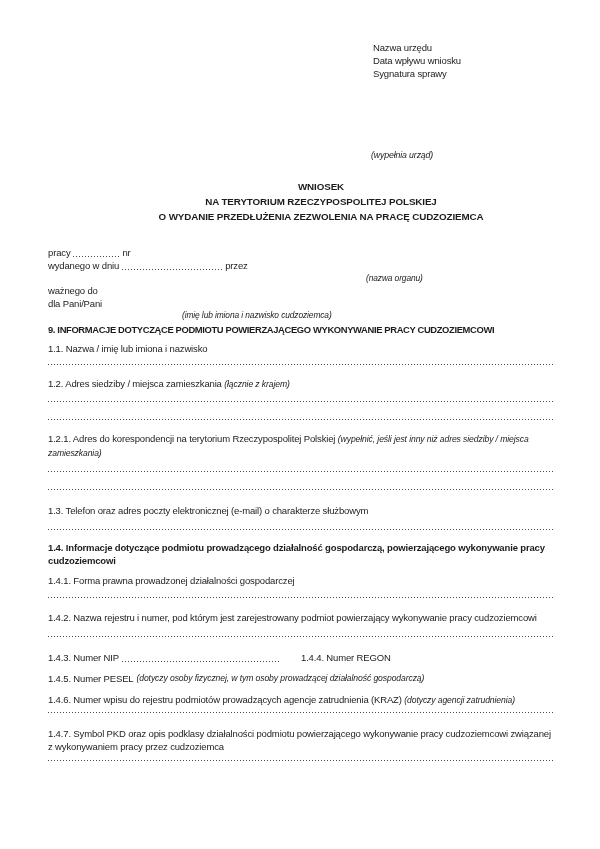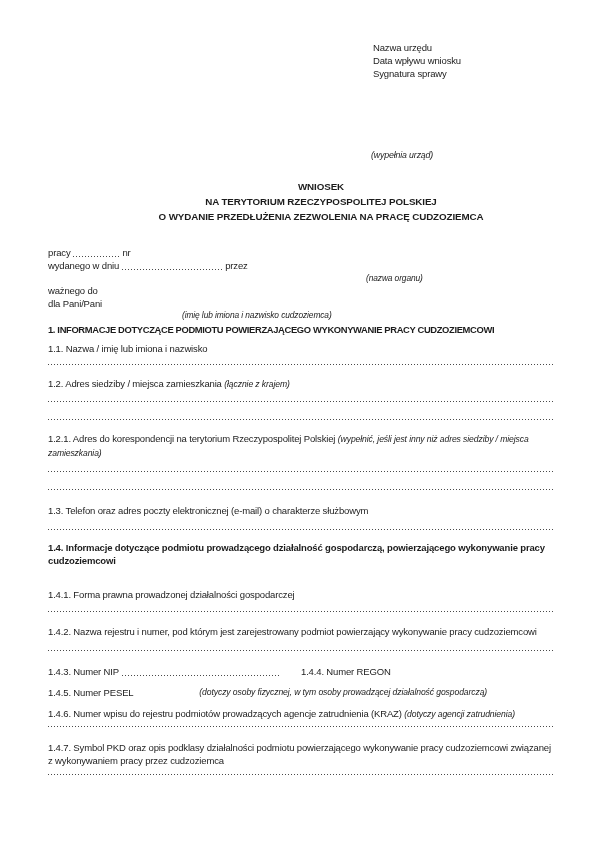--- a/index.html
+++ b/index.html
@@ -52,26 +52,26 @@
   .mt-d1   { margin-top:9px; }
   .mt-i12  { margin-top:12px; }
   .mt-d2   { margin-top:10px; }
   .mt-d3   { margin-top:17px; }
   .mt-i121 { margin-top:12px; }
   .mt-d4   { margin-top:11px; }
   .mt-d5   { margin-top:17px; }
   .mt-i13  { margin-top:14px; }
   .mt-d6   { margin-top:12px; }
   .mt-i14  { margin-top:11px; }
-  .mt-i141 { margin-top:21px; }
+  .mt-i141 { margin-top:7px; }
   .mt-d7   { margin-top:10px; }
   .mt-i142 { margin-top:13px; }
   .mt-d8   { margin-top:12px; }
   .mt-nip  { margin-top:14px; }
-  .mt-pes  { margin-top:8px;justify-content:space-between; }
+  .mt-pes  { margin-top:8px; }
   .mt-kraz { margin-top:8px; }
   .mt-d9   { margin-top:5px; }
   .mt-i147 { margin-top:14px; }
   .mt-d10  { margin-top:7px; }
 </style>
 </head>
 <body>
 
 <div class="page">
 
@@ -111,21 +111,21 @@
       <span class="leader end"></span>
     </div>
 
     <div class="row">
       <span>dla Pani/Pani</span>
       <span class="leader end"></span>
     </div>
     <div class="caption cap-imie">(imię lub imiona i nazwisko cudzoziemca)</div>
 
 
-    <div class="section-heading mt-head">1. INFORMACJE DOTYCZĄCE PODMIOTU POWIERZAJĄCEGO WYKONYWANIE PRACY CUDZOZIEMCOWI</div>
+    <div class="section-heading mt-head">9. INFORMACJE DOTYCZĄCE PODMIOTU POWIERZAJĄCEGO WYKONYWANIE PRACY CUDZOZIEMCOWI</div>
 
     <div class="label mt-i11">1.1. Nazwa / imię lub imiona i nazwisko</div>
     <div class="dotline mt-d1"></div>
 
     <div class="label mt-i12">
       <span>1.2. Adres siedziby / miejsca zamieszkania</span>
       <em class="note">(łącznie z krajem)</em>
     </div>
     <div class="dotline mt-d2"></div>
     <div class="dotline mt-d3"></div>

